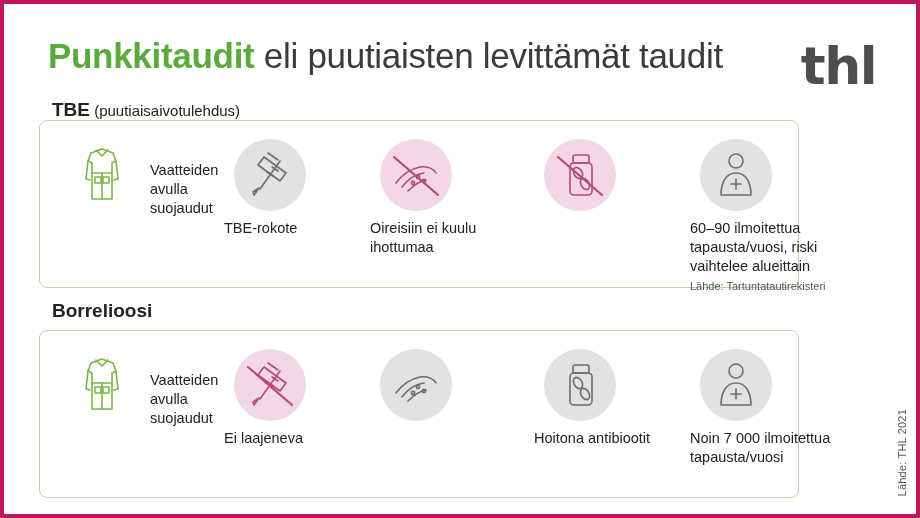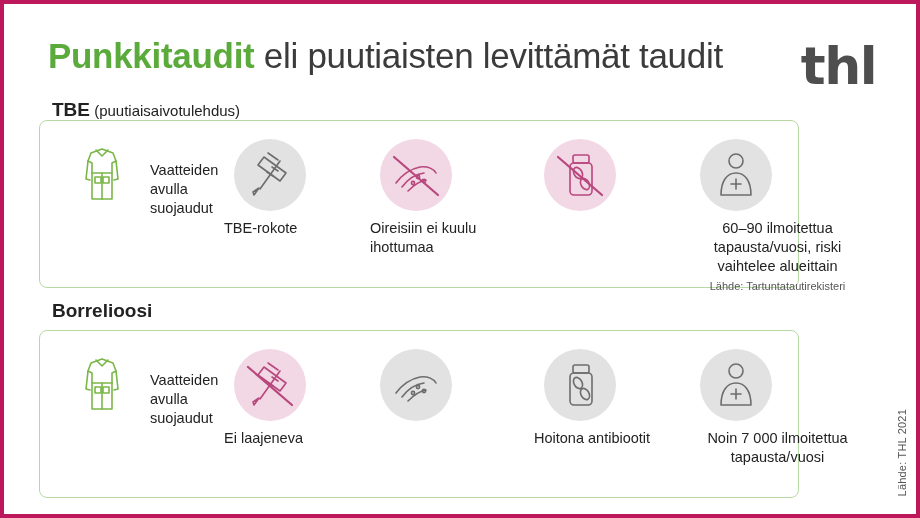--- a/index.html
+++ b/index.html
@@ -122,21 +122,21 @@
     font-size: 11px;
     line-height: 14px;
     color: #555555;
   }
 
   
   .pos-1 { left: 14px; width: 170px; }
   .pos-2 { left: 184px; width: 150px; }
   .pos-3 { left: 330px; width: 170px; }
   .pos-4 { left: 494px; width: 160px; }
-  .pos-5 { left: 650px; width: 175px; text-align: center; }
+  .pos-5 { left: 650px; width: 175px; }
 
   
   .item.with-side-text .icon-wrap { float: left; margin-left: 12px; }
   .item.with-side-text .caption {
     margin-left: 96px;
     margin-top: 22px;
     padding-left: 0;
   }
 
   

